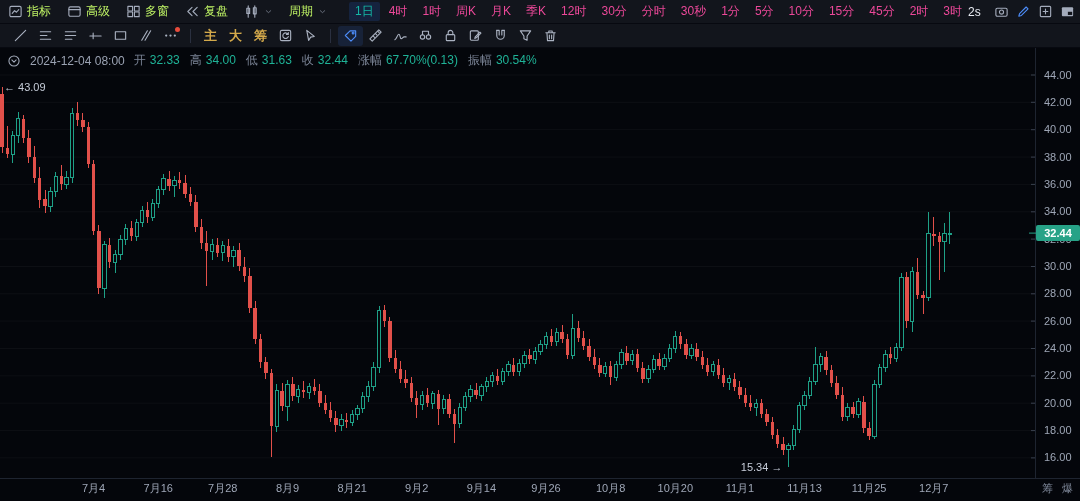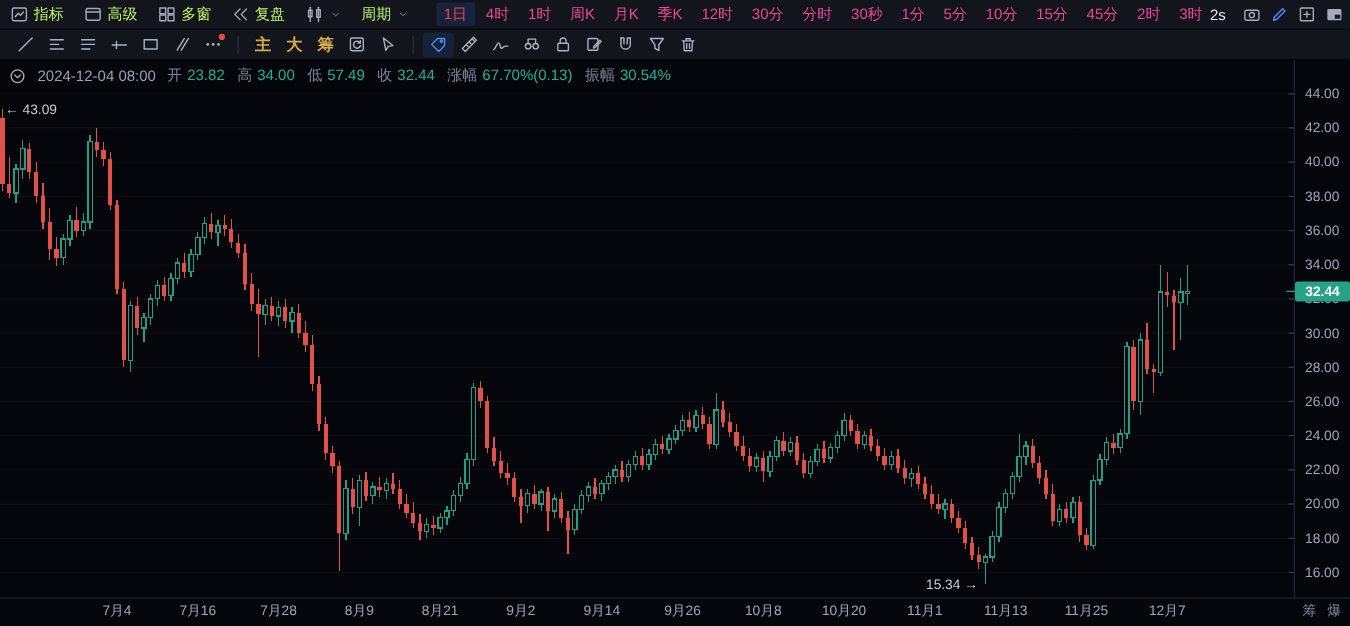--- a/index.html
+++ b/index.html
@@ -5,21 +5,21 @@
   html,body{margin:0;padding:0;width:1080px;height:501px;overflow:hidden;background:#04060b;
     font-family:"Liberation Sans","DejaVu Sans",sans-serif;-webkit-font-smoothing:antialiased;}
   .bar{height:24px;box-sizing:border-box;background:#12151c;border-bottom:1px solid #070910;
     display:flex;align-items:center;padding:0 8px;font-size:12px;color:#c8cdd8;white-space:nowrap;}
   .grp{display:flex;align-items:center;}
   .menu-item{display:flex;align-items:center;gap:4px;margin-right:16px;cursor:default;color:#bef264;}
   .icon{display:inline-flex;align-items:center;justify-content:center;color:#a4acbc;}
   .caret{color:#8b93a4;margin-left:1px;}
   .periods{display:flex;align-items:center;gap:3px;margin-left:6px;}
   .period{padding:1px 6px;border-radius:2px;color:#ec4899;cursor:default;}
-  .period.active{color:#ef4444;background:#15233e;}
+  .period.active{color:#14b8a6;background:#15233e;}
   .spacer{flex:1;}
   .interval{color:#e8ebf2;font-weight:normal;margin-right:10px;}
   .tbtn{display:inline-flex;align-items:center;justify-content:center;width:22px;height:20px;color:#a4acbc;cursor:default;}
   .tbtn.blue{color:#4d8dfa;}
   .vdiv{width:1px;height:14px;background:#2a3040;margin:0 7px;}
   .tool{position:relative;display:inline-flex;align-items:center;justify-content:center;
     width:25px;height:20px;color:#aab2c1;cursor:default;}
   .tool.gold{color:#d3a94b;font-size:13px;font-weight:bold;}
   .tool.active{color:#4d8dfa;background:rgba(61,126,246,.13);border-radius:3px;}
   .tool .dot{position:absolute;top:1px;right:3px;width:5px;height:5px;border-radius:50%;background:#e74c3c;}
@@ -259,23 +259,23 @@
 <div id="chart-wrap">
   <div id="infobar">
     <span class="icon" id="collapse-icon">
         <svg viewBox="0 0 16 16" width="14" height="14" fill="none" stroke="currentColor" stroke-width="1.2" stroke-linecap="round" stroke-linejoin="round">
           <circle cx="8" cy="8" r="5.8"></circle>
           <path d="M5.5 6.8L8 9.3l2.5-2.5"></path>
         </svg>
       </span>
     <span class="date">2024-12-04 08:00</span>
     <span id="ohlc-fields" style="display: inline-flex; gap: 10px;">
-        <span class="fld">开<b>23.82</b></span>
+        <span class="fld">开<b>32.33</b></span>
         <span class="fld">高<b>34.00</b></span>
-        <span class="fld">低<b>57.49</b></span>
+        <span class="fld">低<b>31.63</b></span>
         <span class="fld">收<b>32.44</b></span>
         <span class="fld">涨幅<b>67.70%(0.13)</b></span>
         <span class="fld">振幅<b>30.54%</b></span>
       </span>
   </div>
   <svg id="chart-svg" width="1080" height="453">
       <line x1="0" y1="409.9" x2="1035" y2="409.9" stroke="rgba(255,255,255,0.04)"></line>
       <line x1="1031" y1="409.9" x2="1036" y2="409.9" stroke="#39414f"></line>
       <line x1="0" y1="382.6" x2="1035" y2="382.6" stroke="rgba(255,255,255,0.04)"></line>
       <line x1="1031" y1="382.6" x2="1036" y2="382.6" stroke="#39414f"></line>

